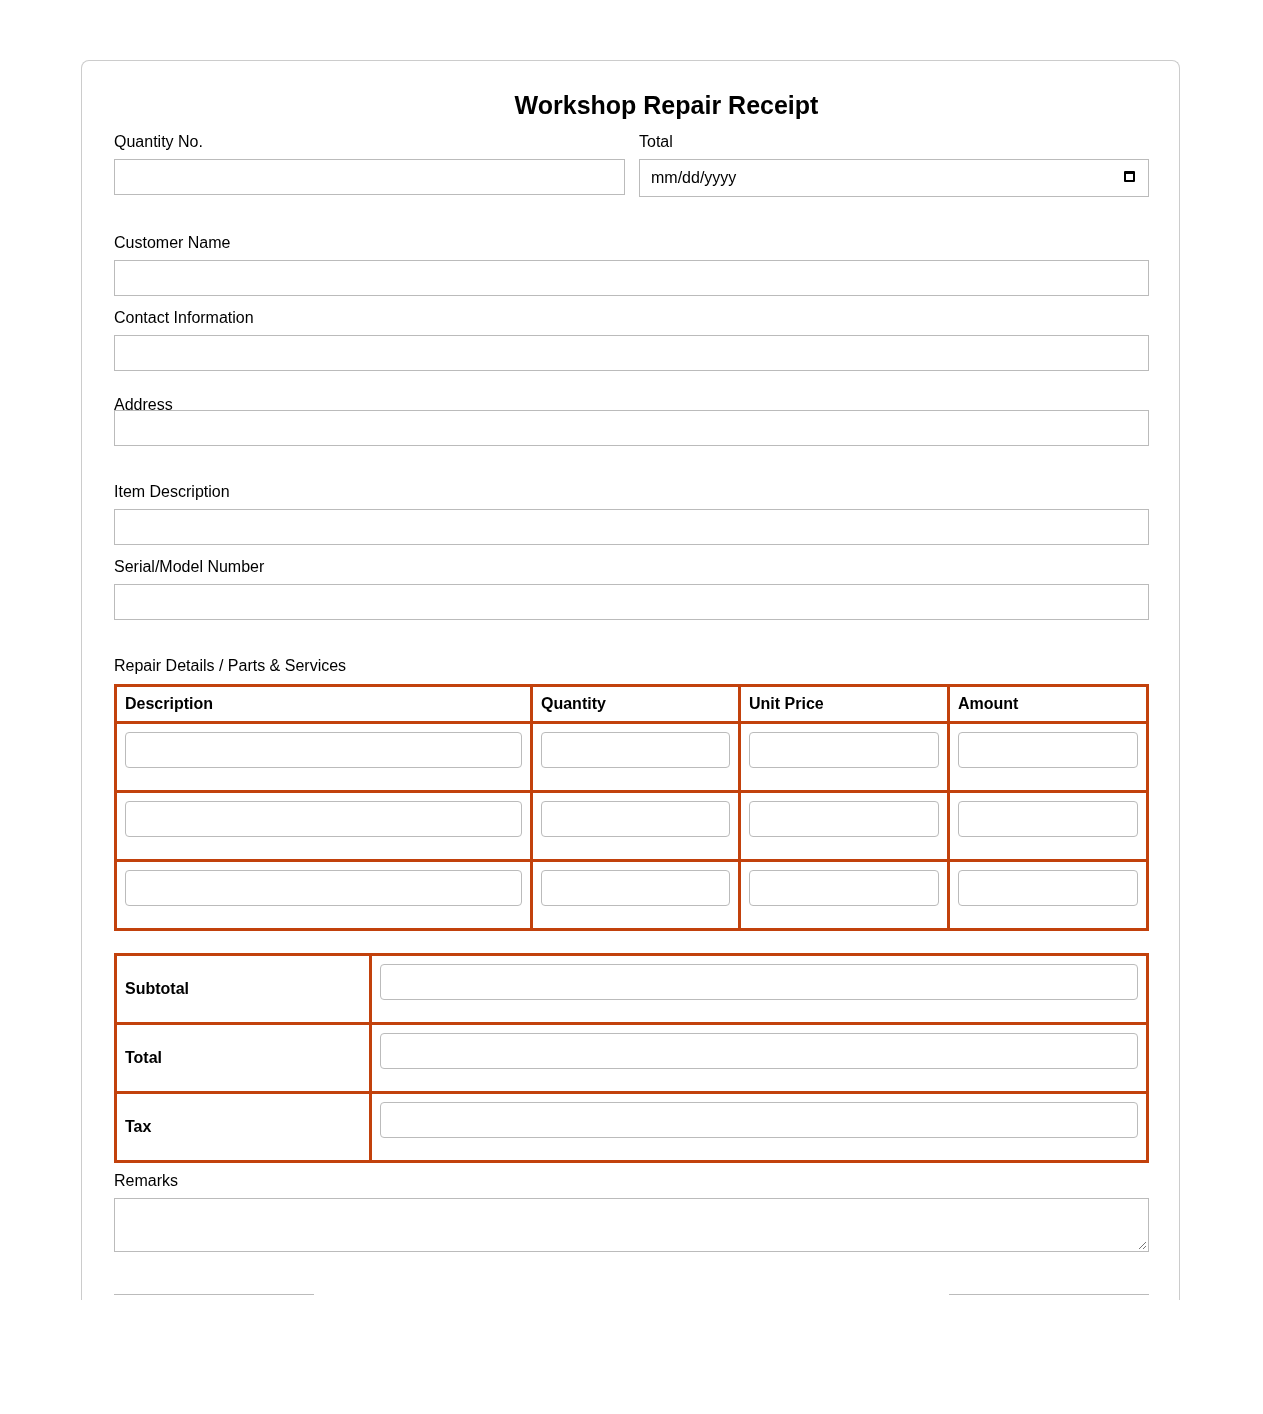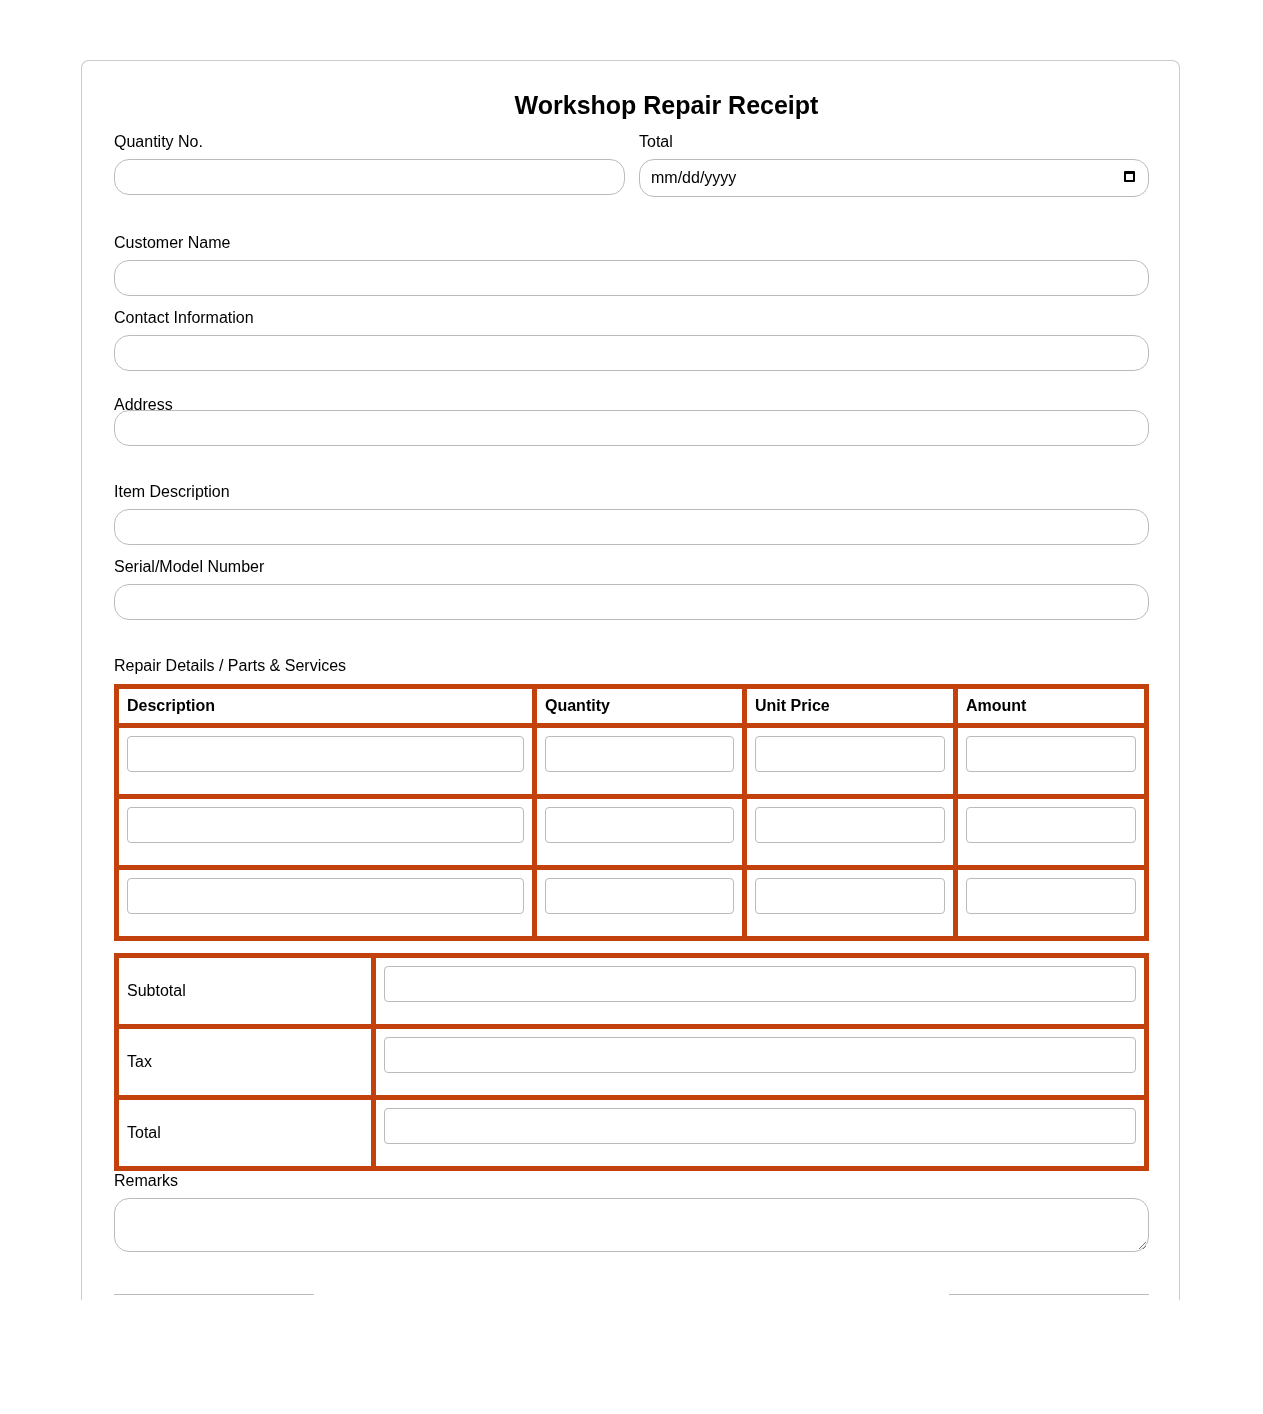--- a/index.html
+++ b/index.html
@@ -1,27 +1,27 @@
 <!DOCTYPE html>
 <html><head>
 <meta charset="utf-8">
 <style>
   html, body { margin:0; padding:0; background:#fff; }
   body { width:1263px; height:1414px; position:relative; overflow:hidden; font-family:"Liberation Sans", sans-serif; color:#000; }
   .card { position:absolute; left:81px; top:60px; width:1099px; height:1240px; border:1px solid #ccc; border-bottom:none; border-radius:8px 8px 0 0; box-sizing:border-box; }
   .title { position:absolute; left:0; width:100%; top:91px; text-align:center; font-size:25px; font-weight:bold;margin-left:35px; }
   .label { position:absolute; font-size:16px; }
-  .input { position:absolute; border:1px solid #bbb; border-radius:15px; box-sizing:border-box; background:#fff; }
+  .input { position:absolute; border:1px solid #bbb; border-radius:0; box-sizing:border-box; background:#fff; }
   .date-text { position:absolute; left:11px; top:9px; font-size:16px; }
   .cal { position:absolute; right:13px; top:11px; width:11px; height:11px; border:2px solid #000; border-top-width:3px; border-radius:1px; box-sizing:border-box; }
   table { position:absolute; border-collapse:collapse; }
-  td, th { border:5px solid #c2410c; padding:0; }
+  td, th { border:3px solid #c2410c; padding:0; }
   th { text-align:left; font-size:16px; font-weight:bold; padding-left:8px; height:34px; }
   .cell-in { display:block; border:1px solid #bbb; border-radius:4px; height:36px; margin:8px 8px 22px 8px; box-sizing:border-box; }
-  .tot-label { font-size:16px; padding-left:8px; }
+  .tot-label { font-size:16px; padding-left:8px;font-weight:bold; }
   .line { position:absolute; height:1px; background:#bbb; top:1294px; }
   .grip { position:absolute; right:2px; bottom:2px; width:7px; height:7px; background:linear-gradient(135deg, transparent 45%, #777 45%, #777 55%, transparent 55%, transparent 75%, #777 75%, #777 85%, transparent 85%); }
 </style>
 </head>
 <body>
 
 <div class="card"></div>
 
 <div class="title">Workshop Repair Receipt</div>
 
@@ -106,27 +106,27 @@
 
 <table style="left:114px;top:953px;width:1035px;">
   <tbody>
       <tr>
     <td style="width:244px;" class="tot-label">Subtotal</td>
     <td>
           <span class="cell-in"></span>
         </td>
   </tr>
   <tr>
-    <td class="tot-label">Tax</td>
+    <td class="tot-label">Total</td>
     <td>
           <span class="cell-in"></span>
         </td>
   </tr>
   <tr>
-    <td class="tot-label">Total</td>
+    <td class="tot-label">Tax</td>
     <td>
           <span class="cell-in"></span>
         </td>
   </tr>
 </tbody>
   </table>
 
 <div class="label" style="left:114px;top:1172px;">Remarks</div>
 <div class="input" style="left:114px;top:1198px;width:1035px;height:54px;">
   <span class="grip"></span>

